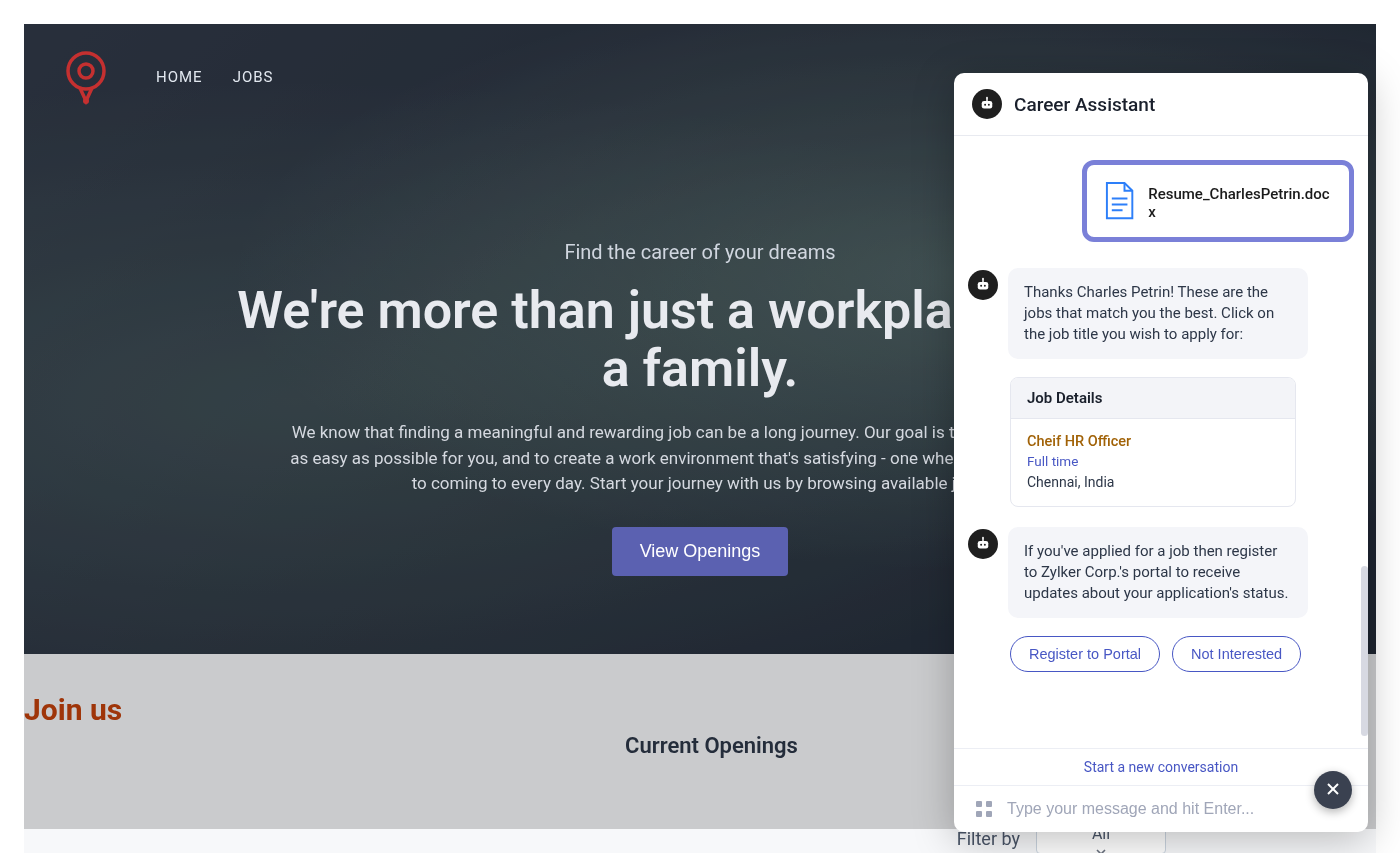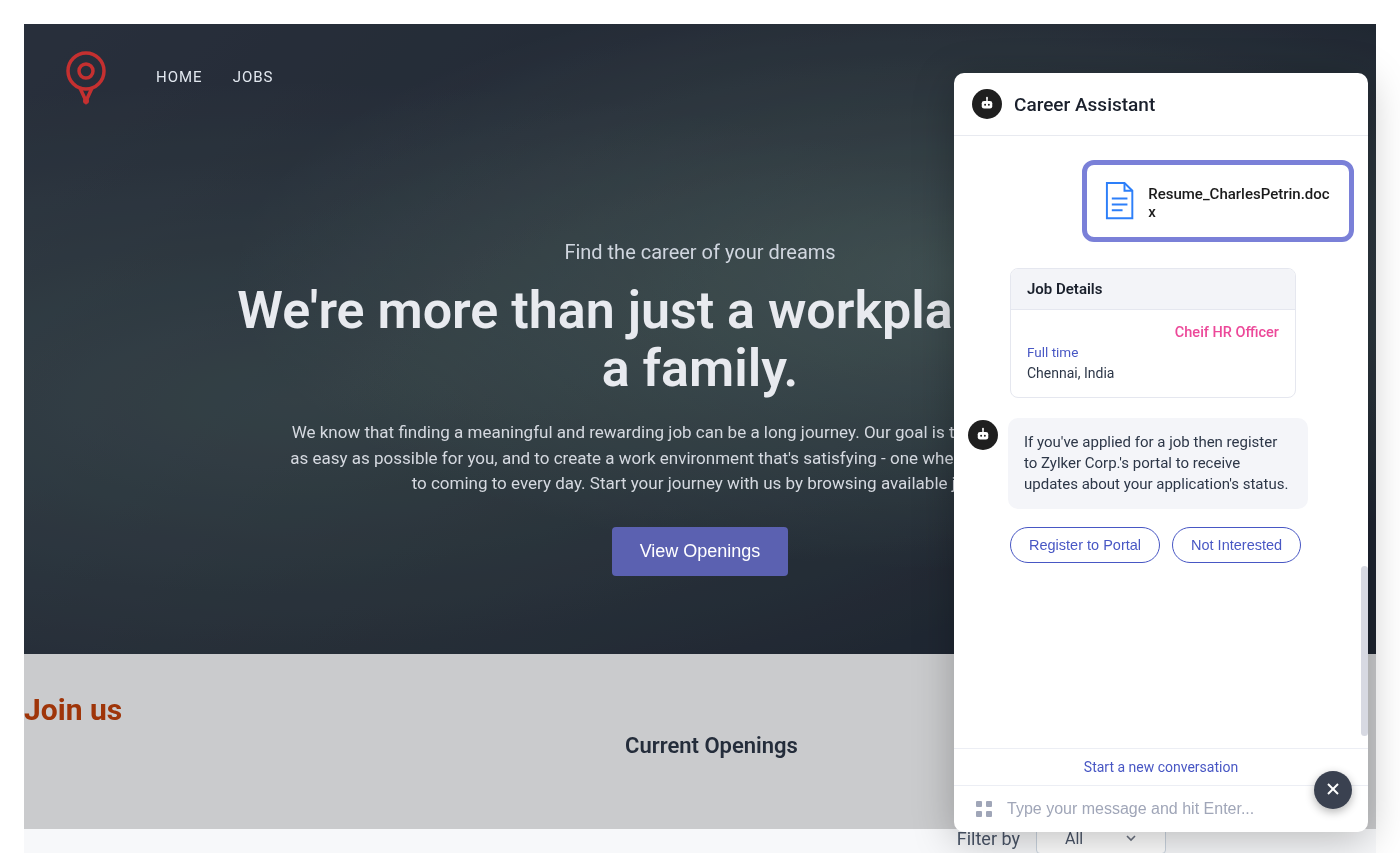--- a/index.html
+++ b/index.html
@@ -127,20 +127,21 @@
   width: 130px;
   height: 31px;
   border: 1px solid #cbd5e0;
   border-radius: 4px;
   background: #fff;
   padding: 0 28px;
   font-size: 16px;
   color: #4a5568;
   display: flex; align-items: center; justify-content: space-between;
   cursor: pointer;
+  flex-direction: column;
 }
 .dim-overlay {
   position: absolute;
   inset: 24px;
   background: rgba(0,0,0,0.18);
   pointer-events: none;
 }
 
 
 .chat {
@@ -224,21 +225,21 @@
   font-weight: 600;
   font-size: 15px;
   color: #1a202c;
   border-bottom: 1px solid #e5e7ef;
 }
 .job-card-body {
   padding: 12px 16px 14px;
   font-size: 14.5px;
   line-height: 1.45;
 }
-.job-title-link { color: #ec4899; font-weight: 500; cursor: pointer; text-align: right; }
+.job-title-link { color: #a16207; font-weight: 500; cursor: pointer; }
 .job-meta { color: #4857c4; font-size: 13.5px; }
 .job-loc { color: #2d3748; font-size: 14px; }
 .action-row {
   display: flex; gap: 12px;
   margin-left: 42px;
   margin-bottom: 20px;
 }
 .pill-btn {
   border: 1.5px solid #4857c4;
   color: #4857c4;
@@ -365,20 +366,32 @@
             <path d="M22 2 V10 H30"></path>
             <line x1="9" y1="18" x2="25" y2="18"></line>
             <line x1="9" y1="24" x2="25" y2="24"></line>
             <line x1="9" y1="30" x2="20" y2="30"></line>
           </svg>
         </span>
         <span class="file-name">Resume_CharlesPetrin.docx</span>
       </div>
     </div>
 
+    <div class="msg-row">
+      <div class="bot-avatar">
+        <svg viewBox="0 0 24 24" fill="#fff">
+            <rect x="5" y="8" width="14" height="10" rx="3"></rect>
+            <circle cx="9.5" cy="13" r="1.3" fill="#1f1f1f"></circle>
+            <circle cx="14.5" cy="13" r="1.3" fill="#1f1f1f"></circle>
+            <rect x="11" y="4" width="2" height="4"></rect>
+            <circle cx="12" cy="3.5" r="1.2"></circle>
+          </svg>
+      </div>
+      <div class="bubble">Thanks Charles Petrin! These are the jobs that match you the best. Click on the job title you wish to apply for:</div>
+    </div>
 
     <div class="job-card">
       <div class="job-card-header">Job Details</div>
       <div class="job-card-body">
         <div class="job-title-link">Cheif HR Officer</div>
         <div class="job-meta">Full time</div>
         <div class="job-loc">Chennai, India</div>
       </div>
     </div>
 

